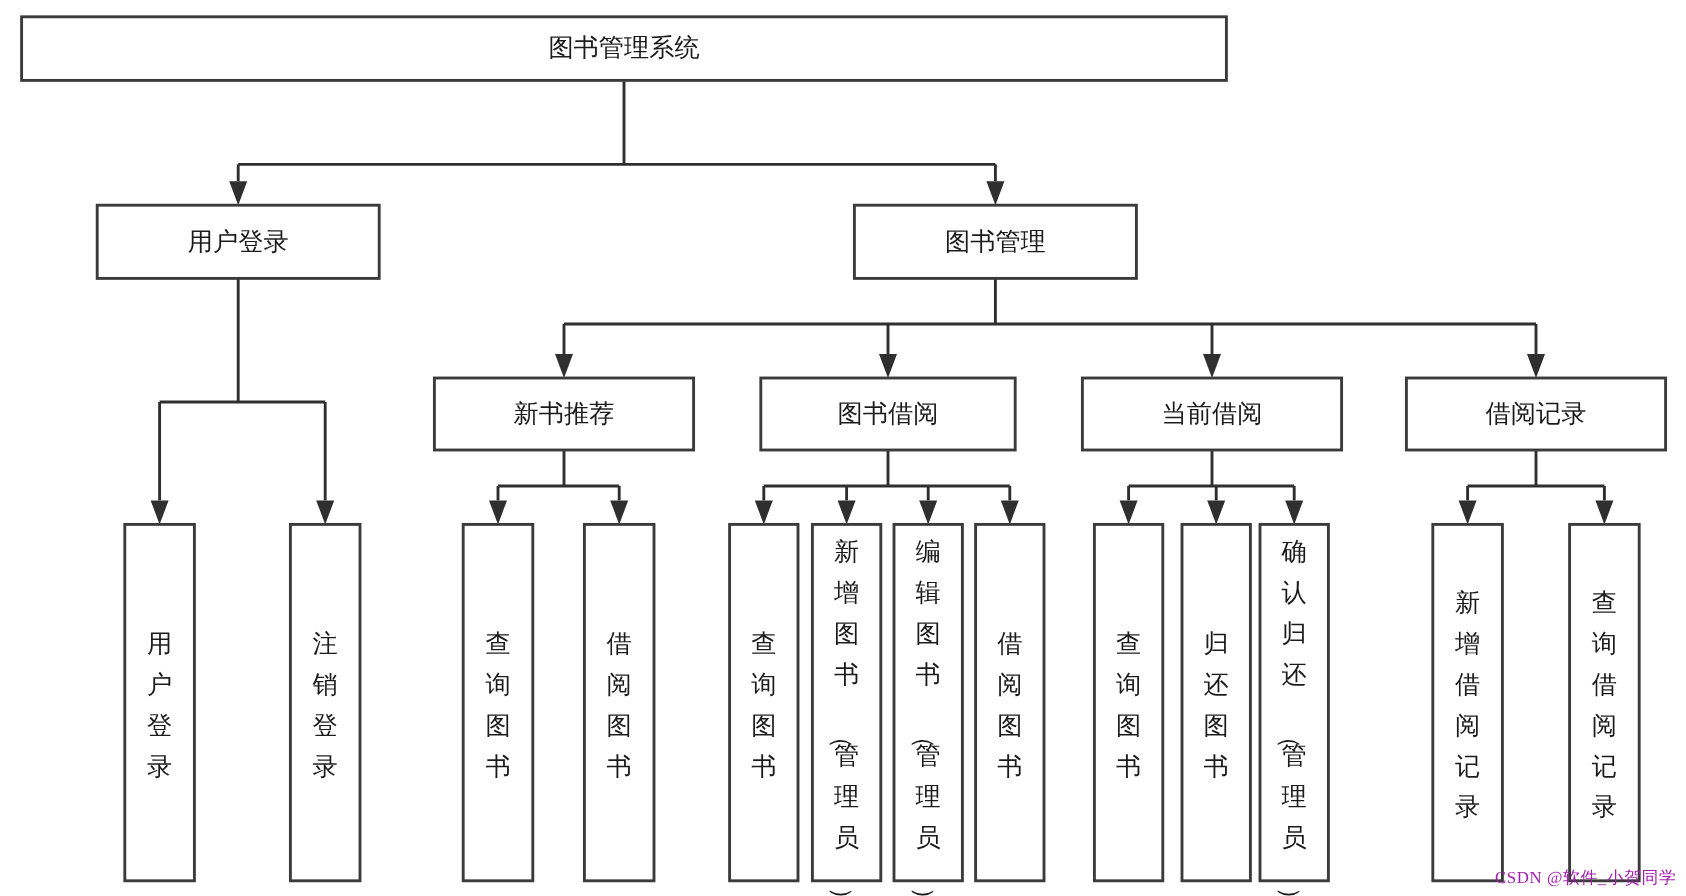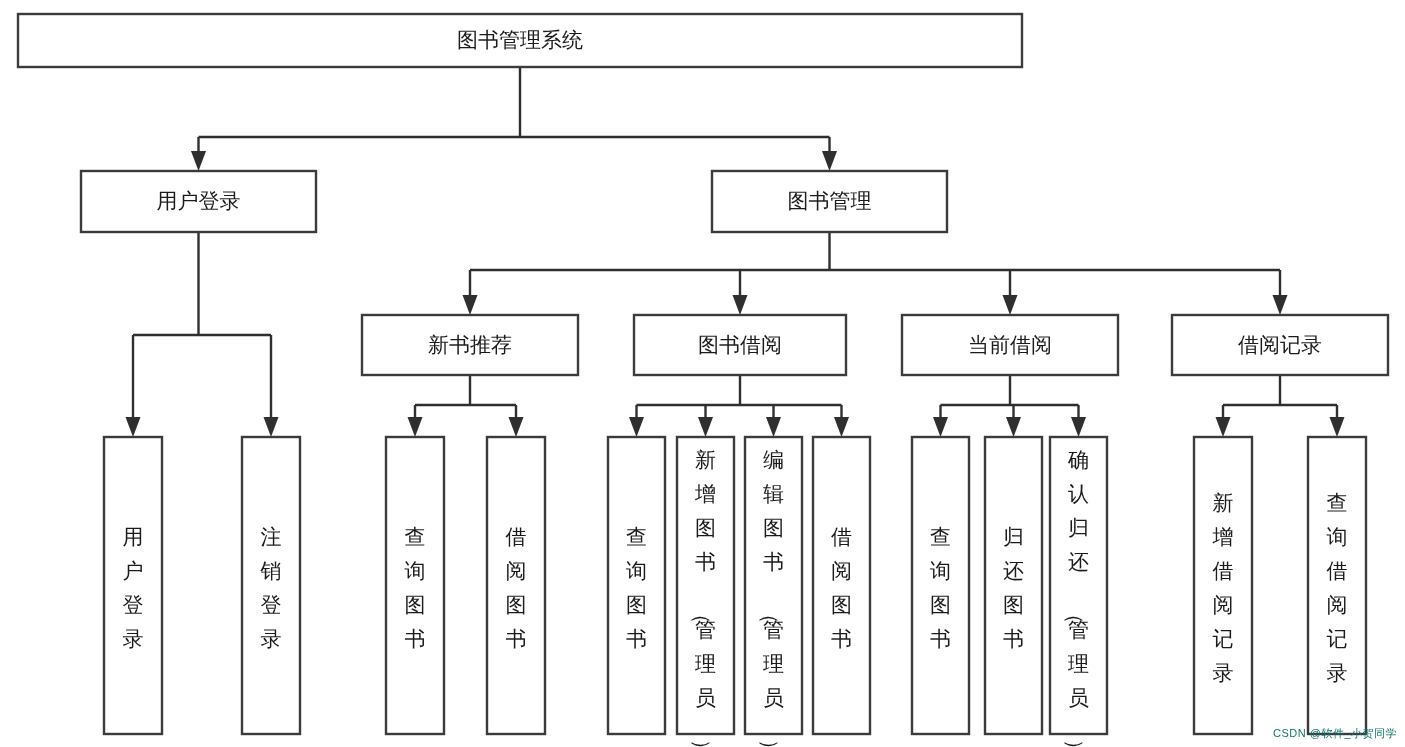--- a/index.html
+++ b/index.html
@@ -52,23 +52,23 @@
     stroke-linecap: butt;
   }
   .arrow-head {
     fill: #2f2f2f;
     stroke: none;
   }
   .watermark {
     position: absolute;
     right: 8px;
     bottom: 6px;
-    font-family: Liberation Sans, sans-serif;
-    font-size: 11px;
-    color: #0f766e;
+    font-family: Liberation Serif, serif;
+    font-size: 14px;
+    color: #a21caf;
     letter-spacing: 0.5px;
     white-space: nowrap;
     user-select: none;
   }
 </style>
 </head>
 <body>
 
 <div id="diagram-root">
   <svg id="tree-svg" viewBox="0 0 1405 747" xmlns="http://www.w3.org/2000/svg">

